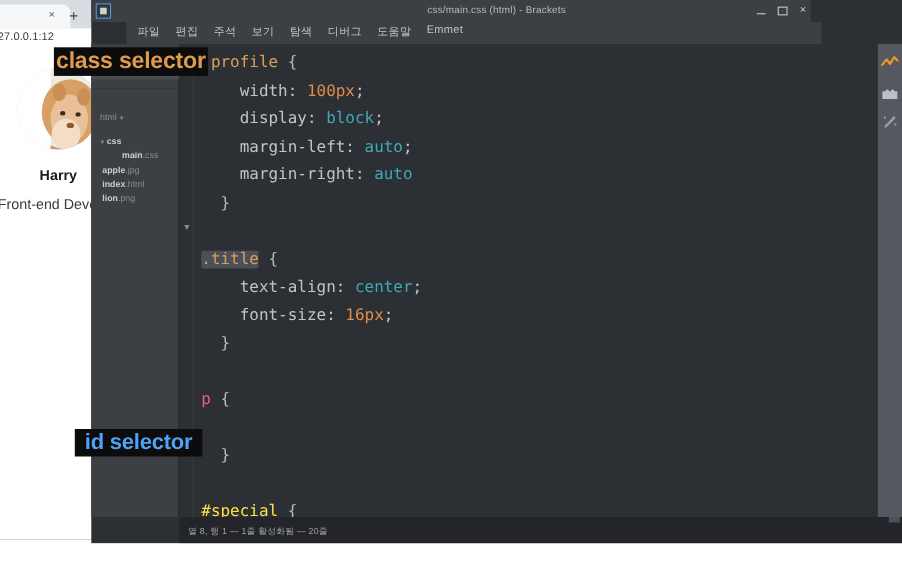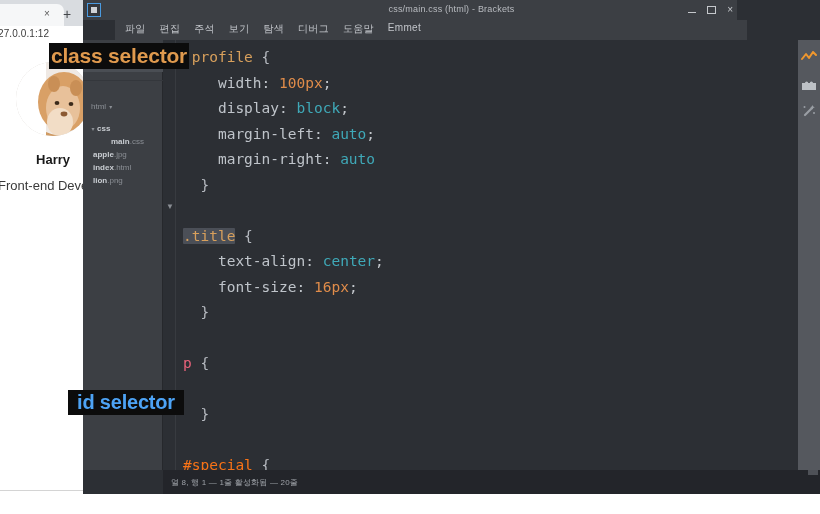--- a/index.html
+++ b/index.html
@@ -88,21 +88,21 @@
   .fold { position:absolute; left:3px; font-size:8px; color:#8a8e94; line-height:8px; }
   .code { position:absolute; left:20px; top:5px; width:600px;
     font-family:"DejaVu Sans Mono", monospace; font-size:14.5px; line-height:25.5px;
     white-space:pre; color:#c3c7cc; }
   .tok-class { color:#d8a05c; }
   .tok-prop  { color:#bfc4ca; }
   .tok-num   { color:#e08c4a; }
   .tok-kw    { color:#3fa9b8; }
   .tok-punct { color:#b6bac0; }
   .tok-tag   { color:#e8627a; }
-  .tok-id    { color:#f97316;margin-top:48px; }
+  .tok-id    { color:#fde047;margin-top:48px; }
   .sel-hl    { background:#4b4f57; border-radius:1px; }
 
   
   .rtools { position:absolute; right:0; top:40px; width:22px; height:430px;
     background:#55585e; display:flex; flex-direction:column; align-items:center;
     padding-top:10px; gap:13px; }
   .rtool { width:16px; height:14px; display:flex; align-items:center; justify-content:center; }
 
   
   .statusbar { position:absolute; left:80px; top:470px; width:657px; height:24px;

